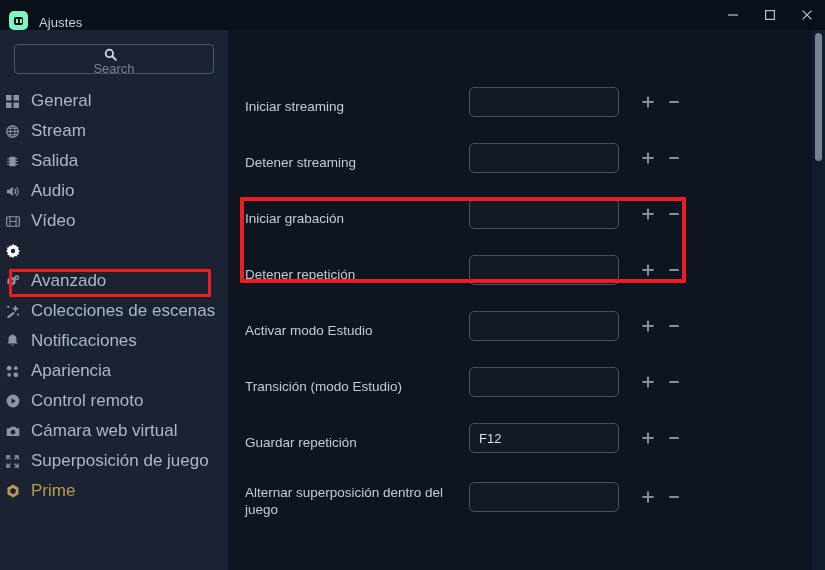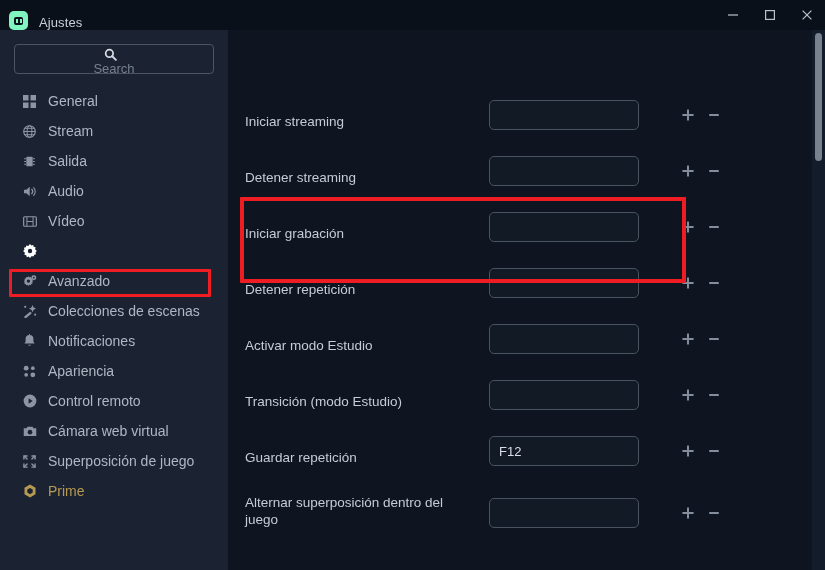--- a/index.html
+++ b/index.html
@@ -70,21 +70,21 @@
     display: flex; align-items: center; padding: 3px 8px;
     background: transparent;
     flex-direction: column;
   }
   .search-box .s-icon { color: #d6dbe3; display: flex; margin-right: 7px; }
   .search-box .s-text { color: #76808f; font-size: 13px; }
 
   .nav { padding-top: 2px; }
   .nav-item {
     height: 30px; display: flex; align-items: center;
-    padding-left: 21px; color: #aeb7c4; font-size: 14px;
+    padding-left: 4px; color: #aeb7c4; font-size: 17px;
   }
   .nav-item.active .nav-label { color: #ffffff; font-weight: bold; }
   .nav-item.prime .nav-label { color: #b79a52; }
   .nav-icon {
     width: 17px; flex: 0 0 17px; margin-right: 10px;
     display: flex; align-items: center; justify-content: center;
     color: #8d95a3;
   }
   .nav-item.active .nav-icon { color: #ffffff; }
   .nav-item.prime .nav-icon { color: #b79a52; }
@@ -99,23 +99,22 @@
   }
 
   
   .content {
     flex: 1 1 auto; background: #0e1520;
     position: relative; overflow: hidden;
     padding: 44px 0 0 0;
   }
   .rows { padding-left: 17px; }
   .row {
-    display: flex; align-items: flex-end;
+    display: flex; align-items: center;
     height: 56px;
-    gap: 20px;
   }
   .row.tall { height: 62px; }
   .row-label {
     width: 200px; flex: 0 0 200px;
     color: #c4ccd8; font-size: 13.5px;
     line-height: 17px; padding-top: 8px;
   }
   .row-input {
     width: 150px; flex: 0 0 150px;
     height: 30px; border: 1px solid #49525f; border-radius: 5px;

